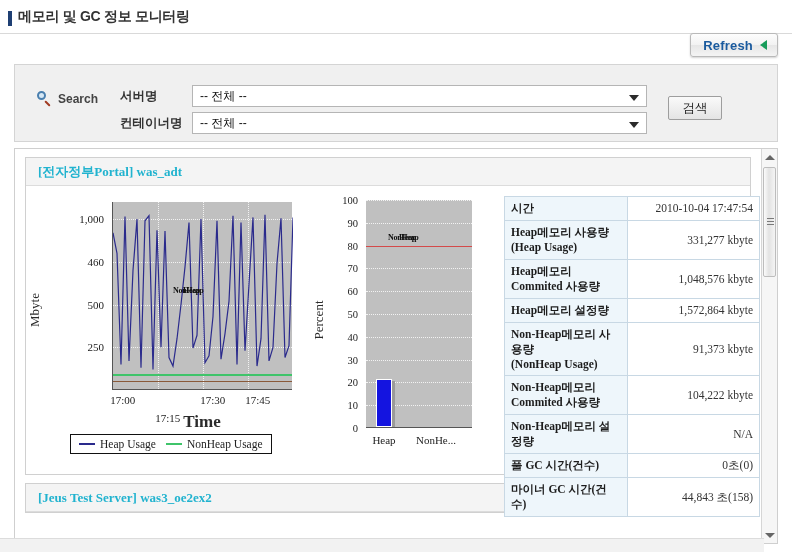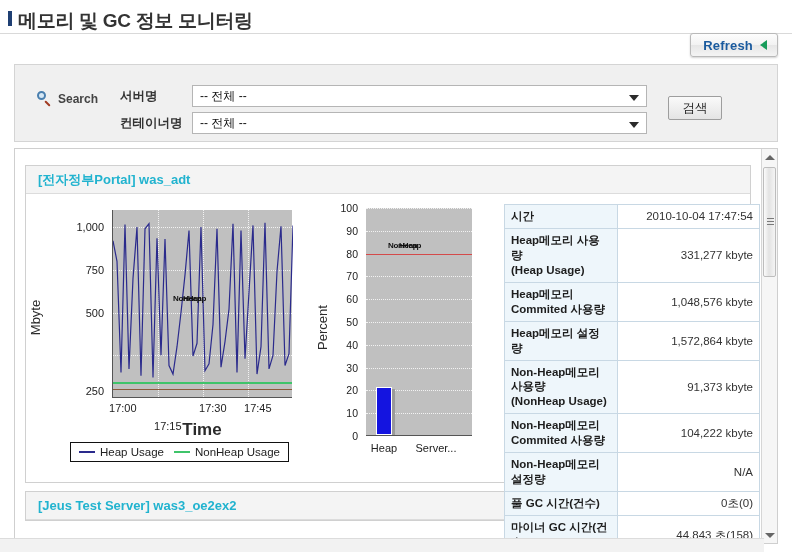--- a/index.html
+++ b/index.html
@@ -18,21 +18,21 @@
   .page-title-bar {
     position: absolute; left: 0; top: 8px; width: 792px; height: 26px;
     border-bottom: 1px solid #d9d9d9;
   }
   .title-accent {
     position: absolute; left: 8px; top: 3px;
     width: 4px; height: 15px; background: #1f3f73;
   }
   .page-title {
     position: absolute; left: 18px; top: 0px;
-    font-size: 19px; font-weight: bold; color: #333;
+    font-size: 14px; font-weight: bold; color: #333;
     letter-spacing: -0.3px;
   }
 
   
   .refresh-btn {
     position: absolute; right: 14px; top: 33px;
     height: 24px; padding: 0 10px 0 12px;
     background: linear-gradient(to bottom,#fdfdfd 0%,#f2f2f2 50%,#e6e6e6 51%,#f4f4f4 100%);
     border: 1px solid #b9b9b9; border-radius: 3px;
     box-shadow: 0 1px 2px rgba(0,0,0,.18);
@@ -105,21 +105,21 @@
   }
 
   
   .scroll-region {
     position: absolute; left: 14px; top: 148px;
     width: 764px; height: 396px;
     border: 1px solid #cfcfcf;
     background: #fff;
     overflow: hidden;
   }
-  .scroll-content { position: absolute; left: 0; top: 8px; width: 746px; }
+  .scroll-content { position: absolute; left: 0; top: 0; width: 746px; font-family: Liberation Serif, serif; }
 
   .server-panel {
     margin: 8px 10px 0 10px;
     border: 1px solid #d0d0d0;
     background: #fff;
   }
   .panel-head {
     height: 28px; background: #f4f4f4;
     border-bottom: 1px solid #dcdcdc;
     display: flex; align-items: center; padding-left: 12px;
@@ -313,23 +313,23 @@
       <div class="server-panel">
         <div class="panel-head">
           <span class="title">[전자정부Portal] was_adt</span>
         </div>
         <div class="panel-body">
 
           <div class="line-chart">
             <div class="lc-ylabel">Mbyte</div>
             <div class="lc-yticks" id="lcYTicks">
                 <span style="top: 17.0909px;">1,000</span>
-                <span style="top: 59.8182px;">750</span>
+                <span style="top: 59.8182px;">460</span>
                 <span style="top: 102.545px;">500</span>
-                <span style="top: 145.273px; margin-top: 36px;">250</span>
+                <span style="top: 145.273px;">250</span>
               </div>
             <div class="lc-plot" id="lcPlot">
                 <div class="gridline" style="top: 145.273px;"></div>
                 <div class="gridline" style="top: 102.545px;"></div>
                 <div class="gridline" style="top: 59.8182px;"></div>
                 <div class="gridline" style="top: 17.0909px;"></div>
                 <div class="gridline-v" style="left: 45px;"></div>
                 <div class="gridline-v" style="left: 90px;"></div>
                 <div class="gridline-v" style="left: 135px;"></div>
                 <svg width="180" height="188" style="position: absolute; left: 0px; top: 0px;">
@@ -386,21 +386,21 @@
                 <div class="gridline" style="top: 22.8px;"></div>
                 <div class="gridline" style="top: 0px;"></div>
                 <div class="threshold" style="top: 45.6px; border-top-color: rgb(212, 74, 74);"></div>
                 <div class="inplot-label" style="left: 22px; top: 32.6px;">NonHeap</div>
                 <div class="inplot-label" style="left: 33px; top: 32.6px;">Heap</div>
                 <div style="position: absolute; width: 16px; background: rgb(154, 154, 154); left: 13px; bottom: 0px; height: 45.88px;"></div>
                 <div style="position: absolute; width: 16px; border: 1px solid rgb(255, 255, 255); background: rgb(20, 20, 224); left: 10px; bottom: 0px; height: 47.88px;"></div>
               </div>
             <div class="bc-xticks" id="bcXTicks">
                 <span style="left: 18px;">Heap</span>
-                <span style="left: 70px;">Server...</span>
+                <span style="left: 70px;">NonHe...</span>
               </div>
           </div>
 
           <table class="data-table">
             <tbody id="tblBody">
                 <tr>
                   <td class="k">시간</td>
                   <td class="v">2010-10-04 17:47:54</td>
                 </tr>
                 <tr>

